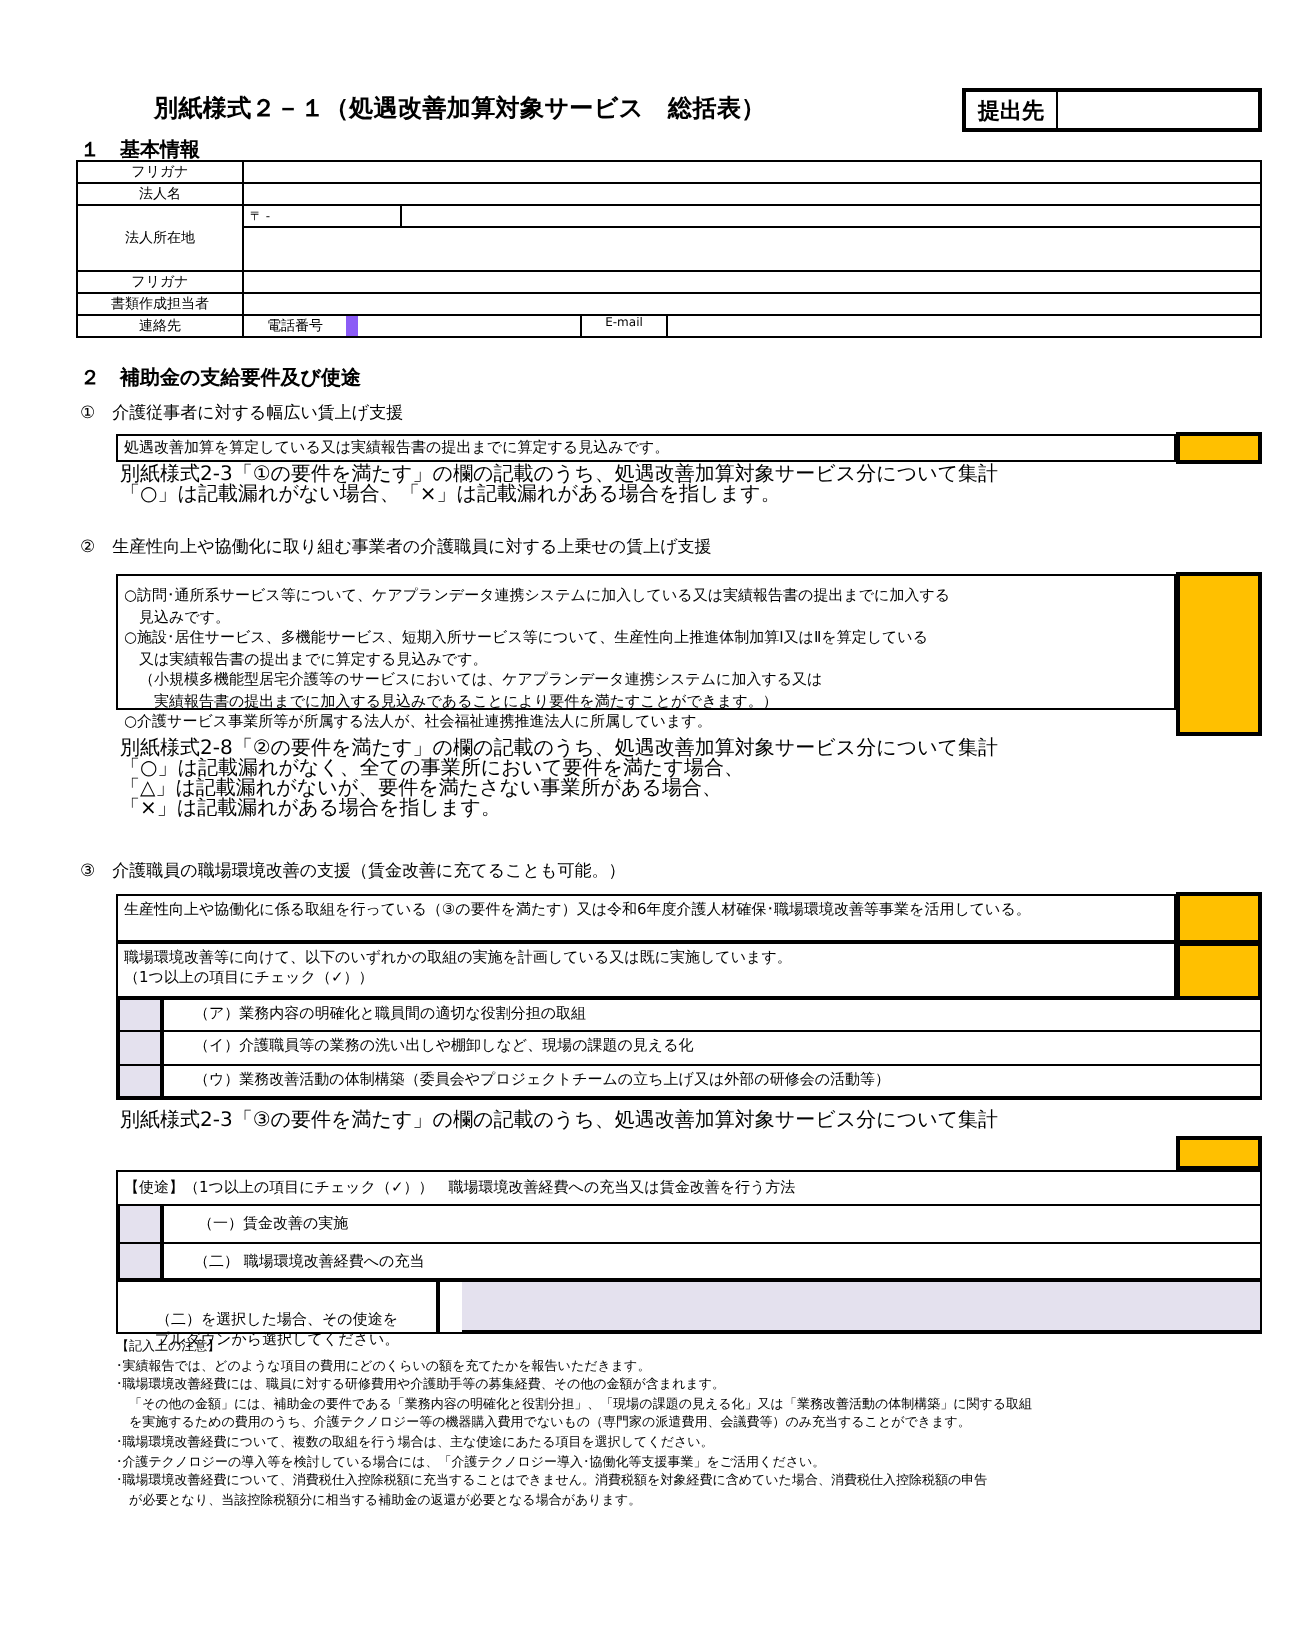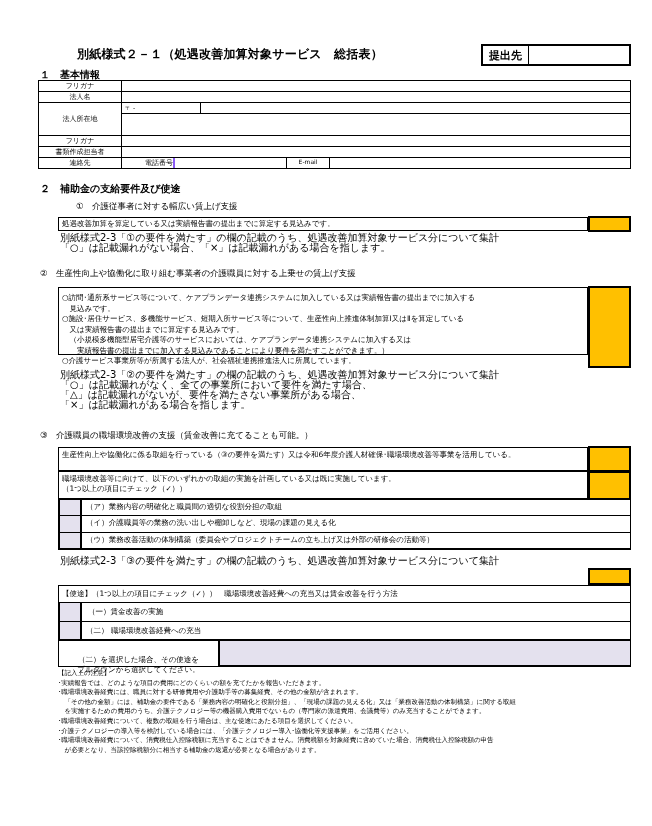--- a/index.html
+++ b/index.html
@@ -15,21 +15,21 @@
   .submit-value { flex: 1; }
   .sec-head { font-size: 10px; font-weight: bold; }
   .basic-table { left: 38px; top: 80px; width: 593px; border-collapse: collapse; font-size: 7px; }
   .basic-table td { border: 1px solid #000; height: 10px; padding: 0 3px; }
   .basic-table td.lbl { width: 76px; text-align: center; }
   .sub-head { font-size: 8.5px; }
   .box { border: 1px solid #000; box-sizing: border-box; background: #fff; font-size: 7.5px; line-height: 10px; padding: 2px 3px; }
   .orange { background: #ffc000; border: 2px solid #000; box-sizing: border-box; }
   .lav { background: #e4e1ee; }
   .note { font-size: 10px; line-height: 10px; }
-  .row { display: flex; border: 1px solid #000; box-sizing: border-box; font-size: 7.5px; }
+  .row { display: flex; border: 1px solid #000; box-sizing: border-box; font-size: 7.5px; gap: 11px; }
   .row .chk { width: 20px; border-right: 2px solid #000; background: #e4e1ee; cursor: pointer; }
   .row .txt { flex: 1; padding: 2px 4px; line-height: 10px; }
   .notes { left: 58px; top: 669px; width: 580px; font-size: 6.5px; line-height: 9.6px; }
   .input-cell { cursor: text; }
 </style>
 </head>
 <body>
 
 <div class="abs title">別紙様式２－１（処遇改善加算対象サービス　総括表）</div>
 <div class="abs submit-box">
@@ -61,53 +61,53 @@
     <td colspan="3" class="input-cell"></td>
   </tr>
   <tr>
     <td class="lbl">書類作成担当者</td>
     <td colspan="3" class="input-cell"></td>
   </tr>
   <tr>
     <td class="lbl">連絡先</td>
     <td style="padding:0;" colspan="3">
       <div style="display:flex; height:10px;">
-        <div style="width:51px; border-right:2px solid #8b5cf6; text-align:right;">電話番号</div>
+        <div style="width:51px; border-right:6px solid #8b5cf6; text-align:center;">電話番号</div>
         <div style="width:111px; border-right:1px solid #000;" class="input-cell"></div>
         <div style="width:42px; border-right:1px solid #000; text-align:center; font-size:6px;">E-mail</div>
         <div style="flex:1;" class="input-cell"></div>
       </div>
     </td>
   </tr>
 </tbody>
   </table>
 
 <div class="abs sec-head" style="left:40px; top:182px;">２　補助金の支給要件及び使途</div>
 
-<div class="abs sub-head" style="left:40px; top:201px;margin-left:36px;">①　介護従事者に対する幅広い賃上げ支援</div>
+<div class="abs sub-head" style="left:40px; top:201px;">①　介護従事者に対する幅広い賃上げ支援</div>
 <div class="abs box" style="left:58px; top:217px; width:530px; height:14px; padding:1px 3px;">処遇改善加算を算定している又は実績報告書の提出までに算定する見込みです。</div>
 <div class="abs orange" style="left:588px; top:216px; width:43px; height:16px;"></div>
 <div class="abs note" style="left:60px; top:233px;">
   <div>別紙様式2-3「①の要件を満たす」の欄の記載のうち、処遇改善加算対象サービス分について集計</div>
   <div>「○」は記載漏れがない場合、「×」は記載漏れがある場合を指します。</div>
 </div>
 
 <div class="abs sub-head" style="left:40px; top:268px;">②　生産性向上や協働化に取り組む事業者の介護職員に対する上乗せの賃上げ支援</div>
 <div class="abs box" style="left:58px; top:287px; width:530px; height:68px; line-height:10.5px; padding:5px 3px;">
   <div>○訪問･通所系サービス等について、ケアプランデータ連携システムに加入している又は実績報告書の提出までに加入する</div>
   <div>　見込みです。</div>
   <div>○施設･居住サービス、多機能サービス、短期入所サービス等について、生産性向上推進体制加算Ⅰ又はⅡを算定している</div>
   <div>　又は実績報告書の提出までに算定する見込みです。</div>
   <div>　（小規模多機能型居宅介護等のサービスにおいては、ケアプランデータ連携システムに加入する又は</div>
   <div>　　実績報告書の提出までに加入する見込みであることにより要件を満たすことができます。）</div>
   <div>○介護サービス事業所等が所属する法人が、社会福祉連携推進法人に所属しています。</div>
 </div>
 <div class="abs orange" style="left:588px; top:286px; width:43px; height:82px;"></div>
 <div class="abs note" style="left:60px; top:370px;">
-  <div>別紙様式2-3「②の要件を満たす」の欄の記載のうち、処遇改善加算対象サービス分について集計</div>
+  <div>別紙様式2-8「②の要件を満たす」の欄の記載のうち、処遇改善加算対象サービス分について集計</div>
   <div>「○」は記載漏れがなく、全ての事業所において要件を満たす場合、</div>
   <div>「△」は記載漏れがないが、要件を満たさない事業所がある場合、</div>
   <div>「×」は記載漏れがある場合を指します。</div>
 </div>
 
 <div class="abs sub-head" style="left:40px; top:430px;">③　介護職員の職場環境改善の支援（賃金改善に充てることも可能。）</div>
 <div class="abs box" style="left:58px; top:447px; width:530px; height:24px;">生産性向上や協働化に係る取組を行っている（③の要件を満たす）又は令和6年度介護人材確保･職場環境改善等事業を活用している。</div>
 <div class="abs orange" style="left:588px; top:446px; width:43px; height:26px;"></div>
 <div class="abs box" style="left:58px; top:471px; width:530px; height:28px;">
   <div>職場環境改善等に向けて、以下のいずれかの取組の実施を計画している又は既に実施しています。</div>

